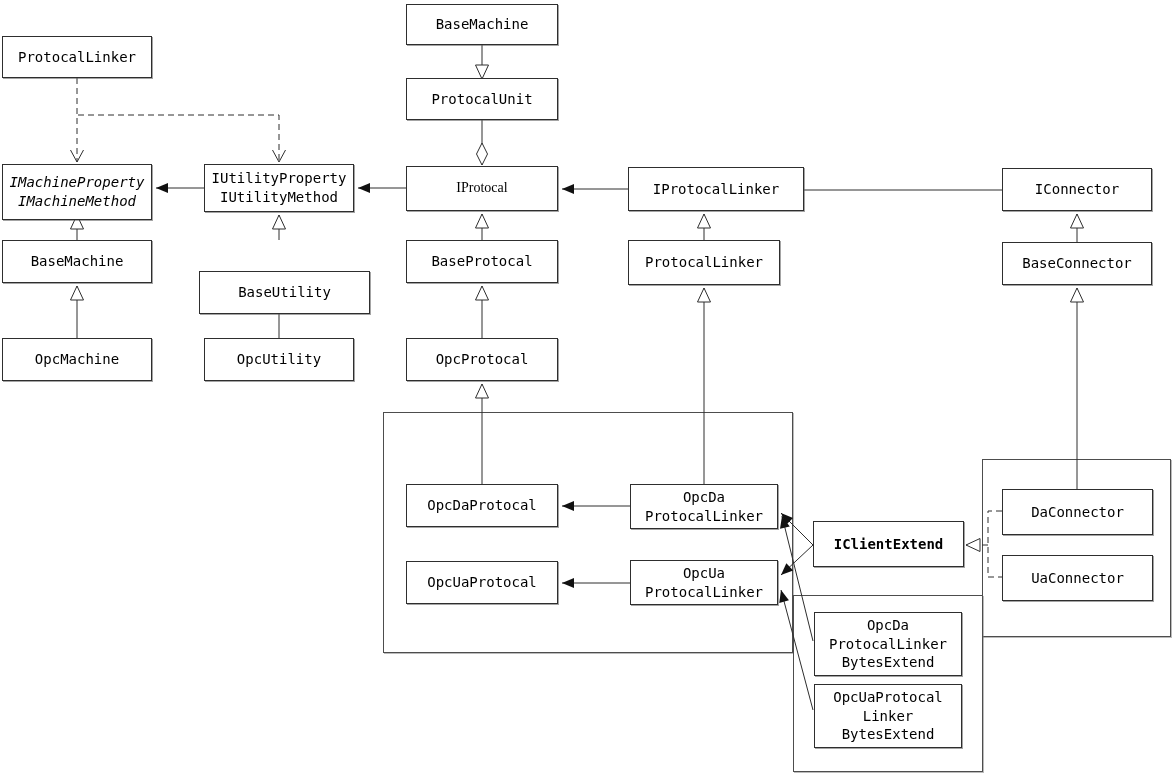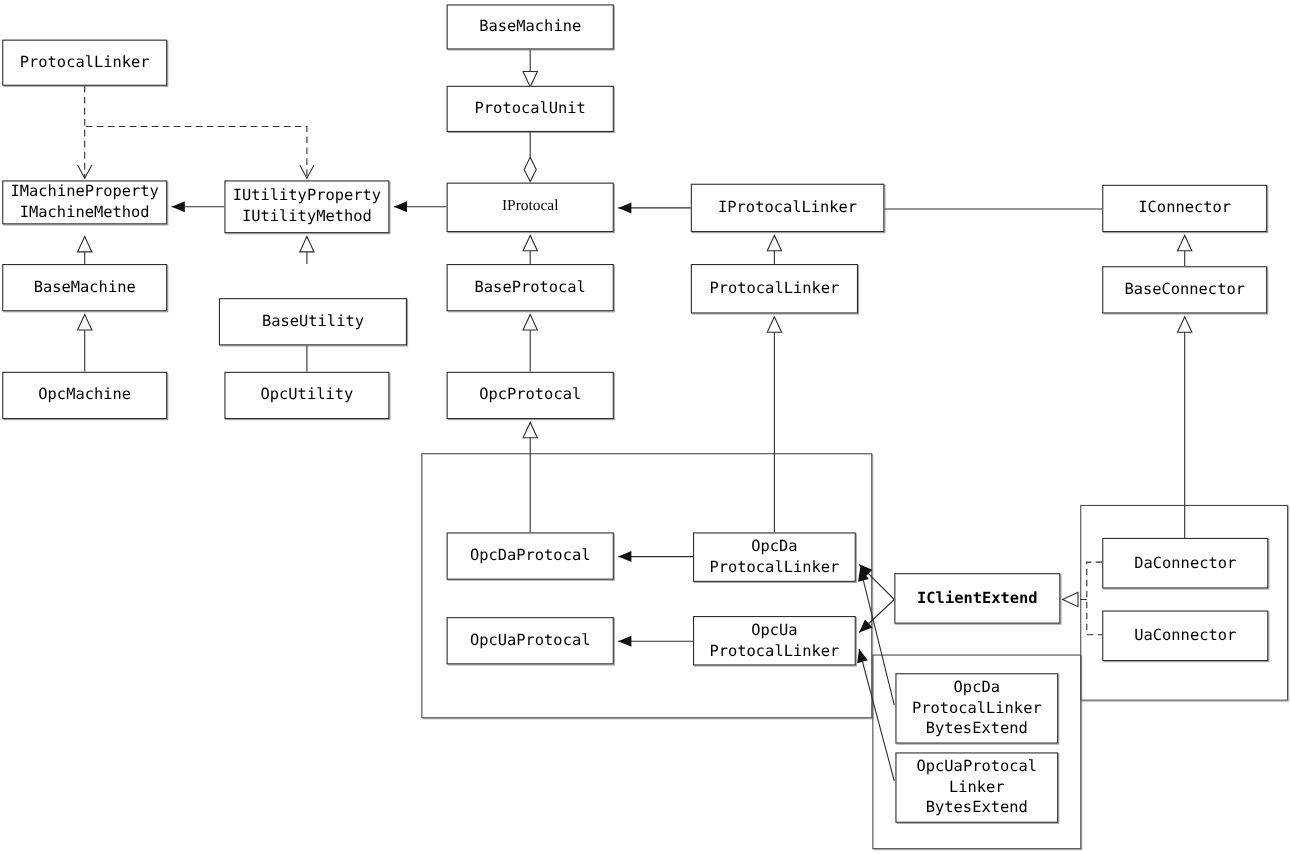--- a/index.html
+++ b/index.html
@@ -154,21 +154,21 @@
       </g>
     </g>
   </svg>
 
   <div class="node" style="left:406px; top:4px; width:152px; height:41px;">BaseMachine</div>
 
   <div class="node" style="left:406px; top:78px; width:152px; height:42px;">ProtocalUnit</div>
 
   <div class="node" style="left:2px; top:36px; width:150px; height:42px;">ProtocalLinker</div>
 
-  <div class="node" style="left:2px; top:164px; width:150px; height:40px;">IMachineProperty
+  <div class="node" style="left:2px; top:164px; width:150px; height:56px;font-style:italic;">IMachineProperty
 IMachineMethod</div>
 
   <div class="node" style="left:204px; top:164px; width:150px; height:48px;">IUtilityProperty
 IUtilityMethod</div>
 
   <div class="node" style="left:406px; top:166px; width:152px; height:45px;font-family:Liberation Serif, serif;">IProtocal</div>
 
   <div class="node" style="left:628px; top:167px; width:176px; height:44px;">IProtocalLinker</div>
 
   <div class="node" style="left:1002px; top:168px; width:150px; height:43px;">IConnector</div>

